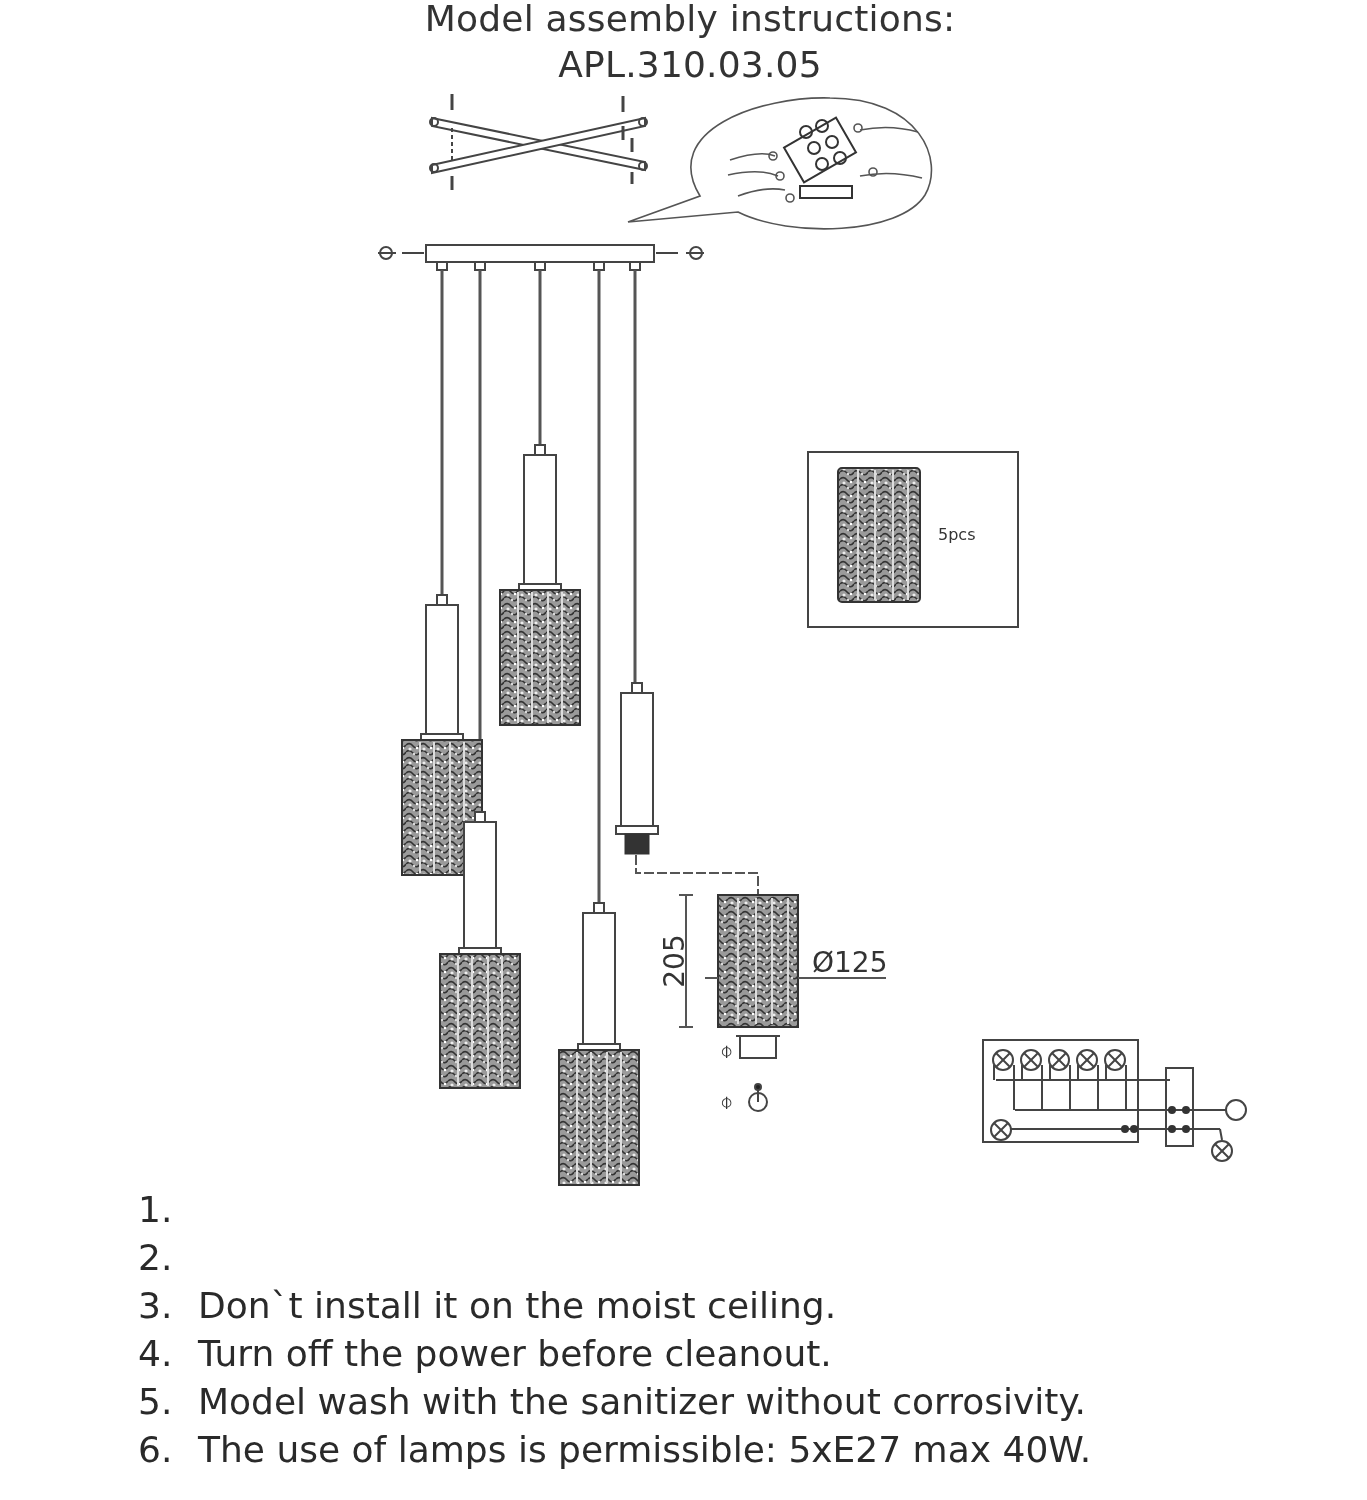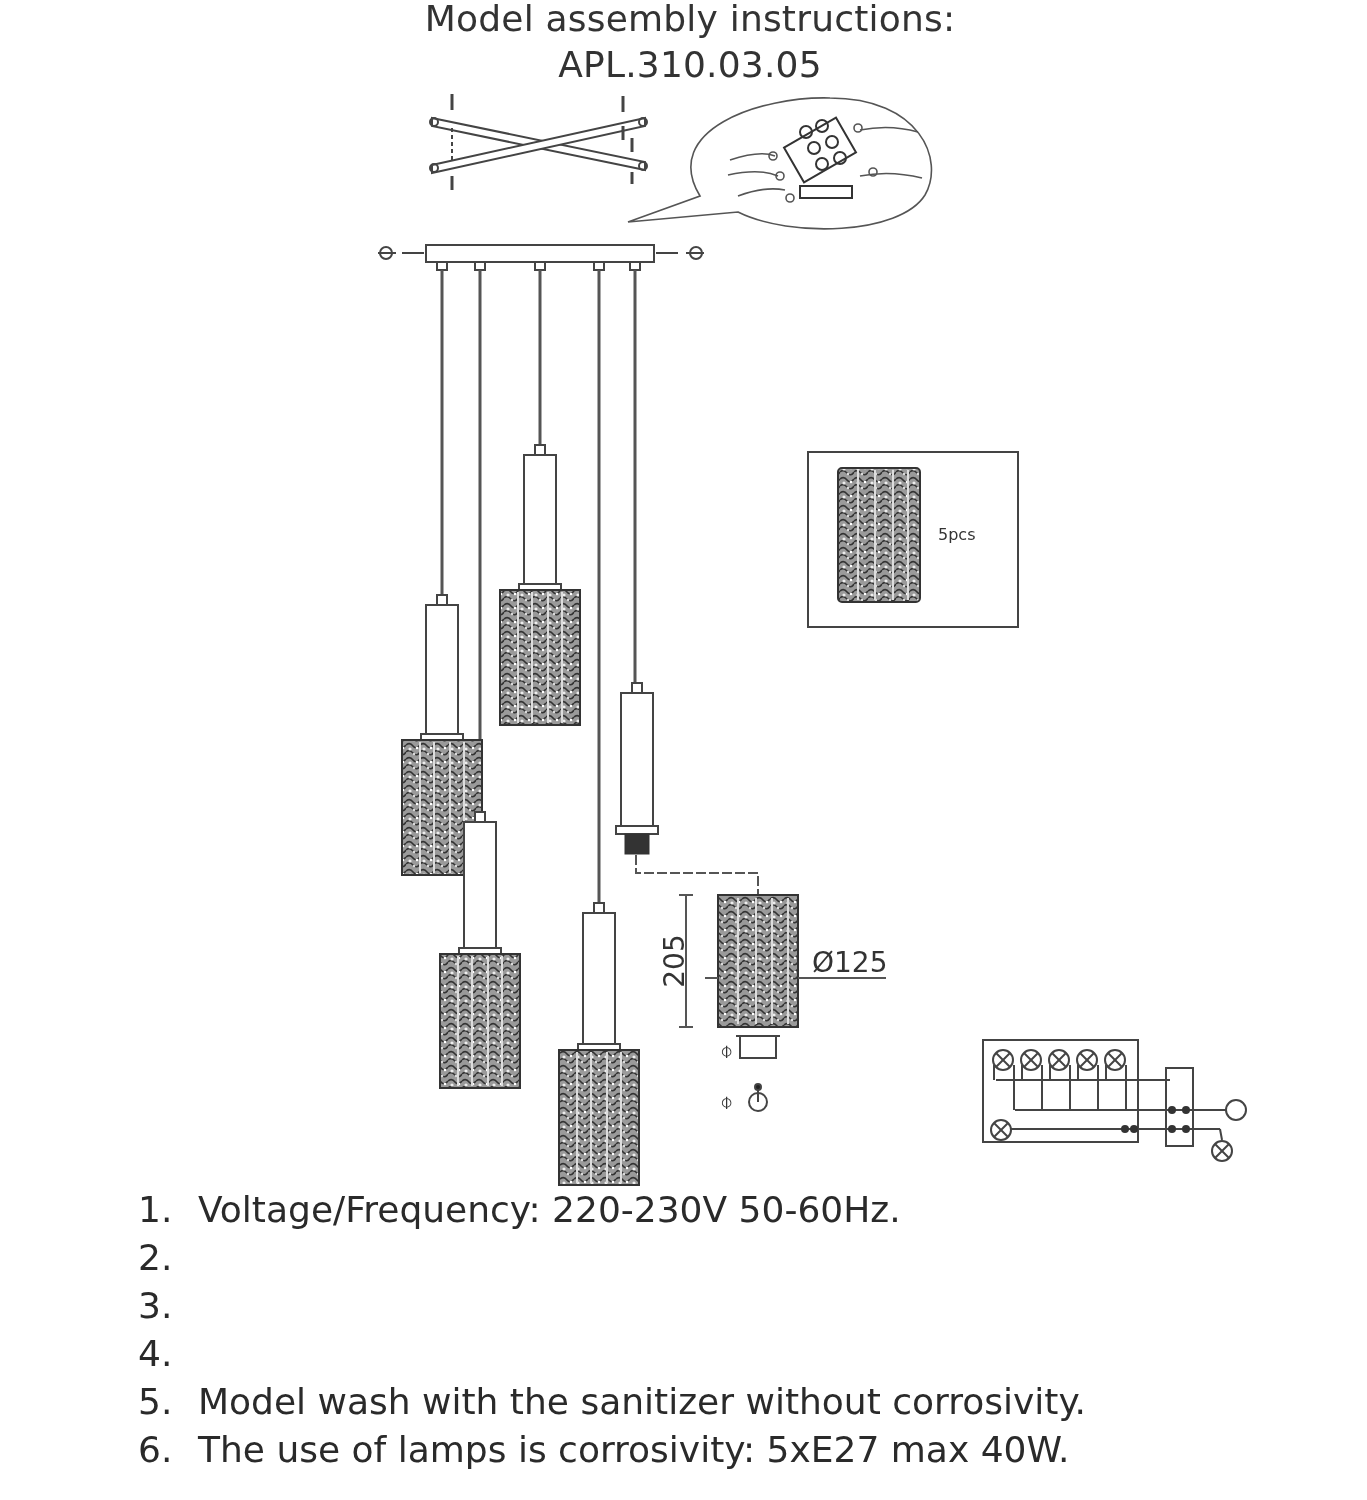--- a/index.html
+++ b/index.html
@@ -247,32 +247,33 @@
         <circle cx="1186" cy="1129" r="4"></circle>
       <circle cx="1125" cy="1129" r="4"></circle>
         <circle cx="1134" cy="1129" r="4"></circle>
     </g>
   </g>
 </svg>
 
 <ul class="notes">
   <li>
       <span class="num">1.</span>
-      <span>Voltage/Frequency: 220-230V 50-60Hz.</span>
     </li>
   <li>
       <span class="num">2.</span>
     </li>
   <li>
       <span class="num">3.</span>
+      <span>Don`t install it on the moist ceiling.</span>
     </li>
   <li>
       <span class="num">4.</span>
+      <span>Turn off the power before cleanout.</span>
     </li>
   <li>
       <span class="num">5.</span>
       <span>Model wash with the sanitizer without corrosivity.</span>
     </li>
   <li>
       <span class="num">6.</span>
-      <span>The use of lamps is corrosivity: 5xE27 max 40W.</span>
+      <span>The use of lamps is permissible: 5xE27 max 40W.</span>
     </li>
 </ul>
 
 </body></html>

